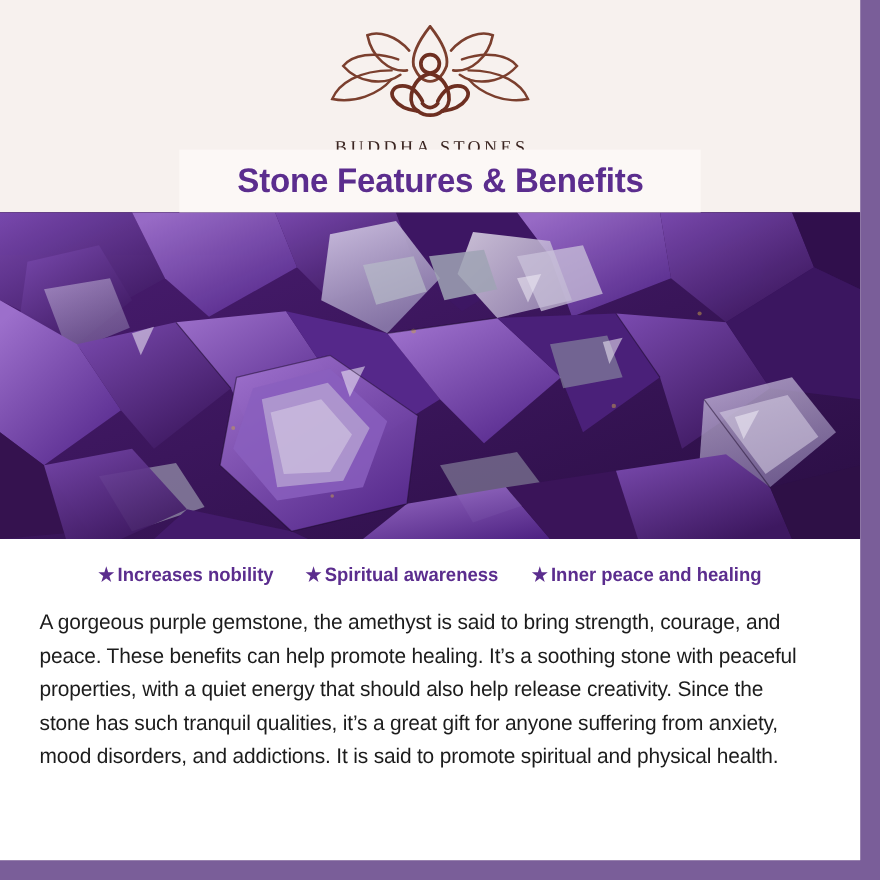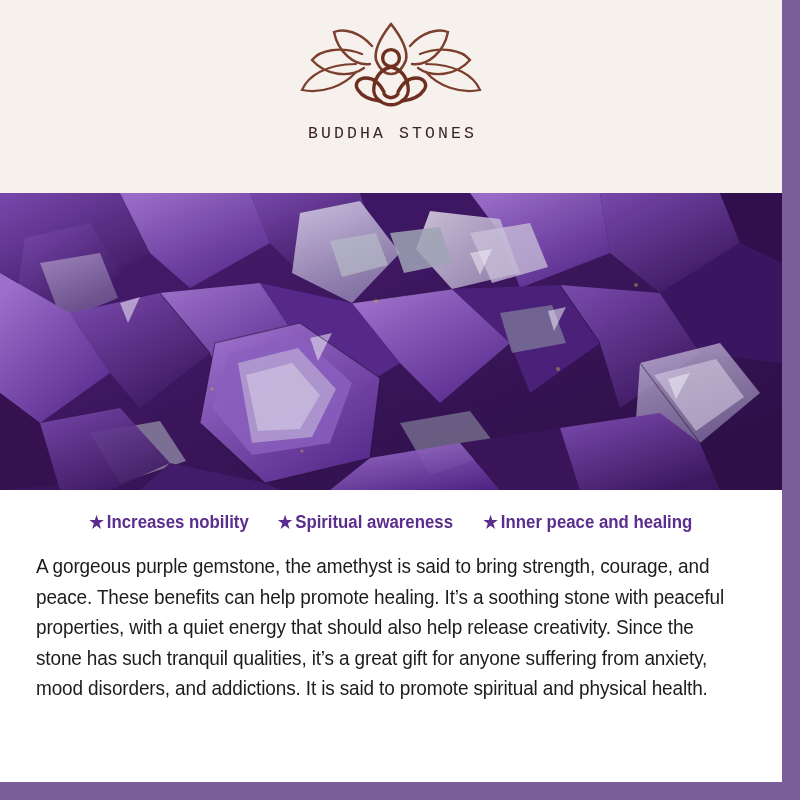--- a/index.html
+++ b/index.html
@@ -32,21 +32,21 @@
   }
   #logo-block {
     position:absolute;
     left:0; top:20px; width:782px;
     text-align:center;
   }
   #logo-mark { display:block; margin:0 auto; }
   #brand-name {
     display:block;
     margin-top:4px;
-    font-family:Liberation Mono, monospace;
+    font-family:Liberation Serif, serif;
     font-size:16.5px;
     letter-spacing:3.1px;
     color:#3A2420;
     text-align:center;
     text-indent:3px;
   }
 
   
   #title-band {
     position:absolute;
@@ -177,20 +177,23 @@
             <path d="M106 81 C 116 80, 124 76, 128 70 C 132 64, 128 58, 120 58 C 112 58, 106 64, 102 72"></path>
 
             <path d="M88 74 C 92 79, 98 79, 102 74"></path>
             <path d="M84 81 C 90 86, 100 86, 106 81"></path>
           </g>
         </svg>
         <span id="brand-name">BUDDHA STONES</span>
       </div>
     </div>
 
+    <div id="title-band">
+      <span id="title-text">Stone Features &amp; Benefits</span>
+    </div>
 
     <div id="hero">
       <svg viewBox="0 0 782 297" preserveAspectRatio="none">
         <defs>
           <linearGradient id="gDeep" x1="0" y1="0" x2="1" y2="1">
             <stop offset="0" stop-color="#4A1D72"></stop>
               <stop offset="1" stop-color="#2A0E43"></stop>
           </linearGradient>
           <linearGradient id="gMid" x1="0" y1="0" x2="0.7" y2="1">
             <stop offset="0" stop-color="#7B4BB0"></stop>

